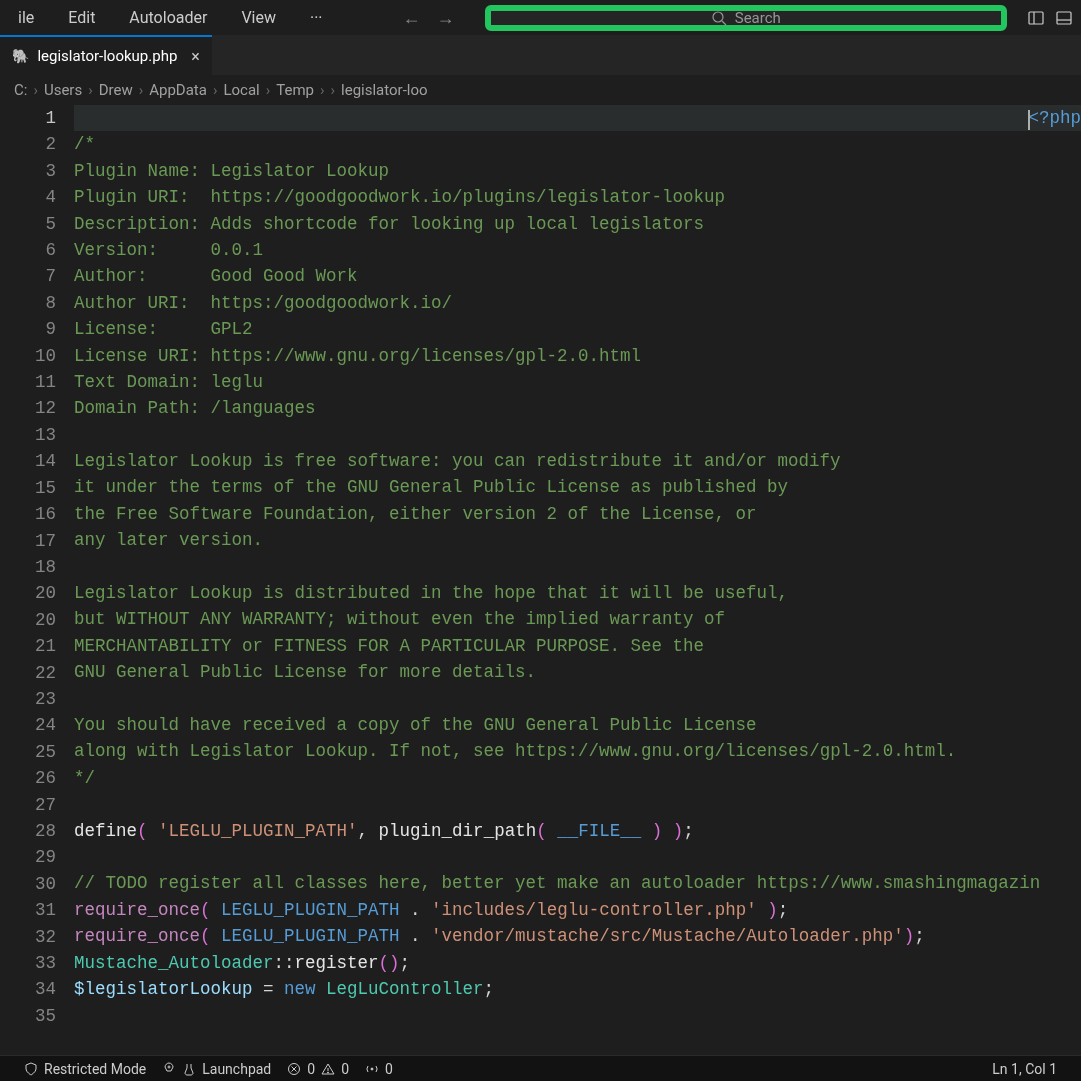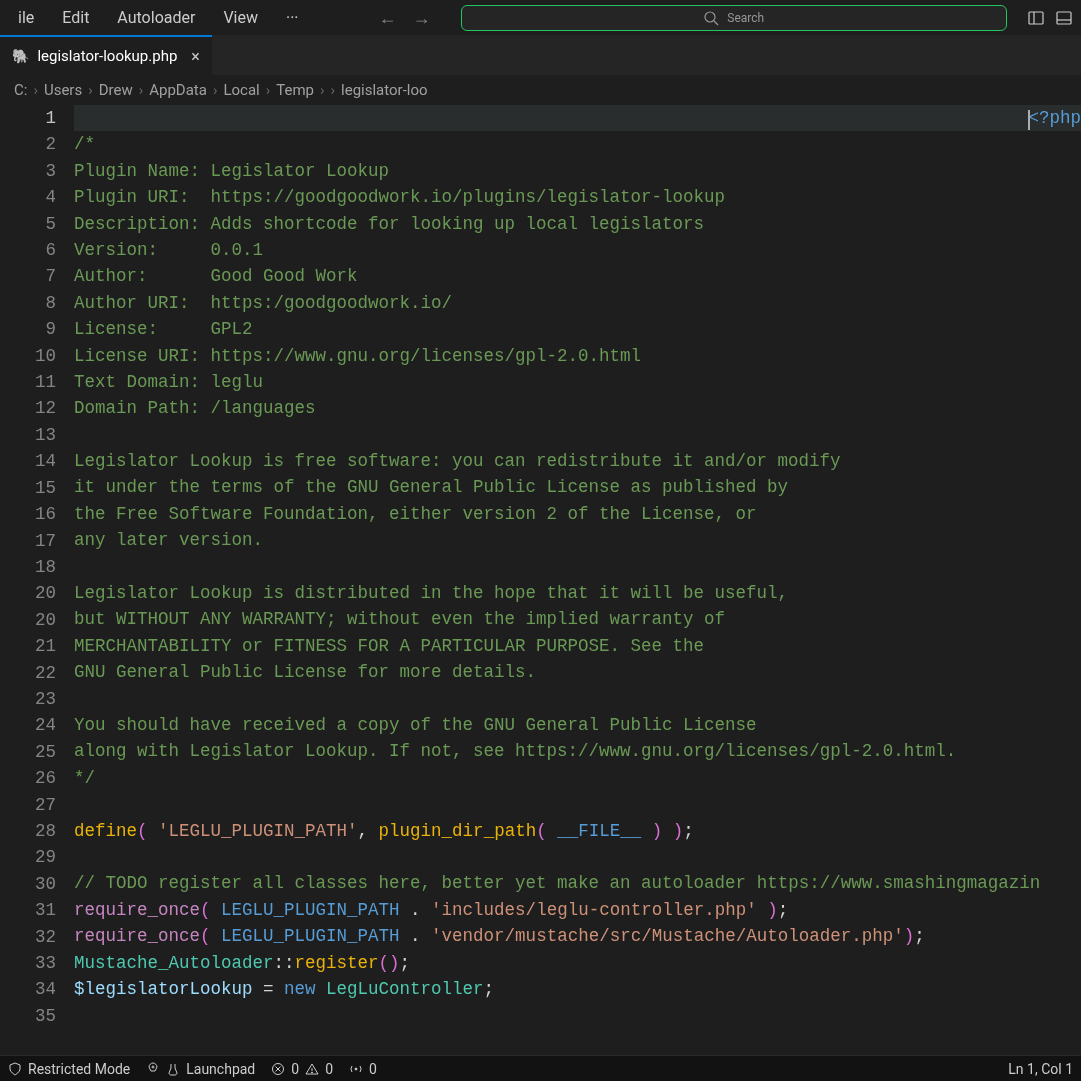--- a/index.html
+++ b/index.html
@@ -11,45 +11,45 @@
   overflow: hidden;
   font-size: 13px;
 }
 .titlebar {
   height: 35px;
   display: flex;
   align-items: center;
   background: #1e1e1e;
   padding: 0 8px;
 }
-.menu { display: flex; gap: 8px; }
+.menu { display: flex; gap: 14px; }
 .menu-item {
   padding: 6px 10px;
   font-size: 16px;
   color: #cccccc;
   cursor: pointer;
 }
 .menu-more { padding: 6px 10px; font-size: 16px; color: #cccccc; }
 .nav-arrows { display: flex; gap: 16px; margin-left: 70px; }
 .nav-arrow { color: #888888; font-size: 18px; }
 .search-box {
   flex: 1;
   margin-left: 30px;
   margin-right: 20px;
   max-width: 570px;
   height: 26px;
   background: #252526;
-  border: 1px solid #22c55e;
+  border: 6px solid #22c55e;
   border-radius: 6px;
   display: flex;
   align-items: center;
   justify-content: center;
   gap: 8px;
   color: #969696;
-  font-size: 12px;
+  font-size: 15px;
 }
 .right-icons { display: flex; gap: 10px; margin-left: auto; }
 .tabs {
   height: 40px;
   display: flex;
   background: #252526;
 }
 .tab {
   display: flex;
   align-items: center;
@@ -90,38 +90,38 @@
 .code {
   flex: 1;
   white-space: pre;
   overflow: hidden;
 }
 .code .line { height: 26.4px; white-space: pre; }
 .line.current { background: #2a2d2e; text-align: right; }
 .tk-php { color: #569cd6; }
 .tk-comment { color: #6a9955; }
 .tk-link { color: #6a9955; }
-.tk-fn { color: #eab308; }
+.tk-fn { color: #e5e5e5; }
 .tk-str { color: #ce9178; }
 .tk-paren { color: #da70d6; }
 .tk-const { color: #569cd6; }
 .tk-var { color: #9cdcfe; }
 .tk-cls { color: #4ec9b0; }
 .tk-kw { color: #c586c0; }
 .tk-op { color: #d4d4d4; }
 .statusbar {
   position: absolute;
   bottom: 0; left: 0; right: 0;
   height: 26px;
   background: #007acc;
   background: #1e1e1e;
   border-top: 1px solid #2a2a2a;
   display: flex;
   align-items: center;
-  padding: 0 0;
+  padding: 0 16px;
   font-size: 14px;
   color: #cccccc;
 }
 .statusbar { background: #121212; }
 .status-item { display: flex; align-items: center; gap: 6px; padding: 0 8px; }
 .status-right { margin-left: auto; display: flex; }
 .cursor-line { position: relative; }
 .text-cursor {
   position: absolute;
   left: 0; top: 2px;

